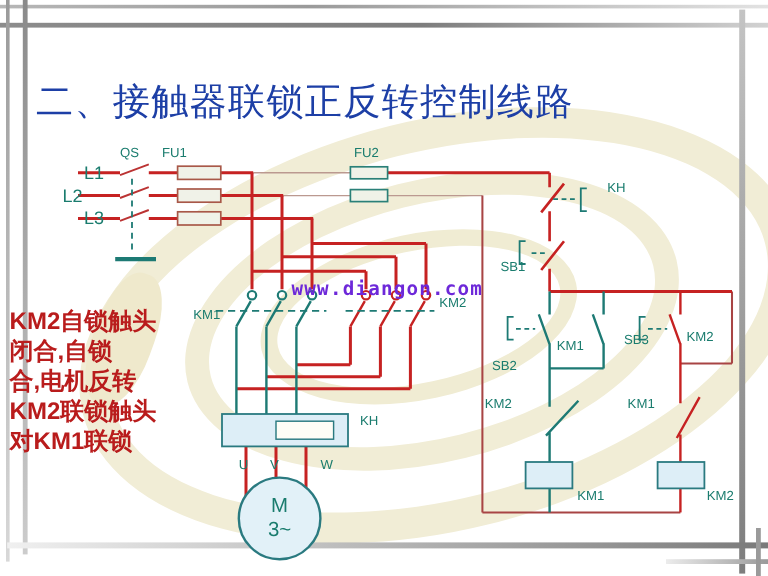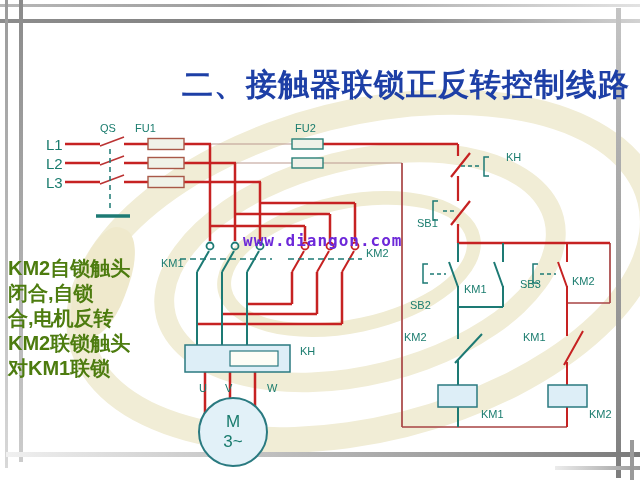--- a/index.html
+++ b/index.html
@@ -16,26 +16,26 @@
   .bar{position:absolute;pointer-events:none;}
   .top1{left:0;top:4px;width:640px;height:3px;background:linear-gradient(to right,#b7b7b7,#9a9a9a 40%,#e2e2e2);}
   .top2{left:0;top:19px;width:640px;height:4px;background:linear-gradient(to right,#8c8c8c,#7d7d7d 55%,#d2d2d2);}
   .left1{left:5px;top:0;width:3px;height:468px;background:linear-gradient(to bottom,#9a9a9a,#d8d8d8);}
   .left2{left:19px;top:0;width:4px;height:462px;background:linear-gradient(to bottom,#8a8a8a,#cccccc);}
   .right1{left:616px;top:8px;width:5px;height:470px;background:linear-gradient(to bottom,#c4c4c4,#7d7d7d);}
   .bot1{left:6px;top:452px;width:634px;height:5px;background:linear-gradient(to right,#f0f0f0,#7a7a7a);}
   .bot2{left:555px;top:466px;width:85px;height:4px;background:linear-gradient(to right,#ececec,#9a9a9a);}
   .right2{left:630px;top:440px;width:4px;height:40px;background:#9a9a9a;}
   
-  .title{position:absolute;left:30px;top:64px;width:600px;text-align:right;
-         font-size:31px;font-weight:bold;color:#1d3fa6;letter-spacing:1px;}
+  .title{position:absolute;left:30px;top:64px;width:600px;text-align:left;
+         font-size:31px;font-weight:normal;color:#1d3fa6;letter-spacing:1px;}
   .note{position:absolute;left:8px;top:256px;width:160px;font-size:20px;font-weight:bold;
-        color:#4d7c0f;line-height:25px;white-space:nowrap;}
+        color:#b91c1c;line-height:25px;white-space:nowrap;}
   .lbl{position:absolute;font-size:11px;color:#1a7c6e;white-space:nowrap;}
-  .sm{font-size:15px;}
+  .sm{font-size:15px;margin-left:24px;}
   .wm{position:absolute;left:243px;top:231px;font-family:"DejaVu Sans Mono","Liberation Mono",monospace;
       font-size:16px;font-weight:bold;color:#6d28d9;letter-spacing:1px;}
   svg{position:absolute;left:0;top:0;}
 </style>
 </head>
 <body>
 
 <div id="slide">
 
   <div class="ring r1"></div>
@@ -159,21 +159,21 @@
     <div>KM2自锁触头</div>
     <div>闭合,自锁</div>
     <div>合,电机反转</div>
     <div>KM2联锁触头</div>
     <div>对KM1联锁</div>
   </div>
 
   <div class="wm">www.diangon.com</div>
 
   <div class="lbl sm" style="left:46px;top:136px">L1</div>
-  <div class="lbl sm" style="left:46px;top:155px">L2</div>
+  <div class="lbl sm" style="left:28px;top:155px">L2</div>
   <div class="lbl sm" style="left:46px;top:174px">L3</div>
   <div class="lbl" style="left:100px;top:122px">QS</div>
   <div class="lbl" style="left:135px;top:122px">FU1</div>
   <div class="lbl" style="left:295px;top:122px">FU2</div>
   <div class="lbl" style="left:506px;top:151px">KH</div>
   <div class="lbl" style="left:417px;top:217px">SB1</div>
   <div class="lbl" style="left:410px;top:299px">SB2</div>
   <div class="lbl" style="left:520px;top:278px">SB3</div>
   <div class="lbl" style="left:161px;top:257px">KM1</div>
   <div class="lbl" style="left:366px;top:247px">KM2</div>

